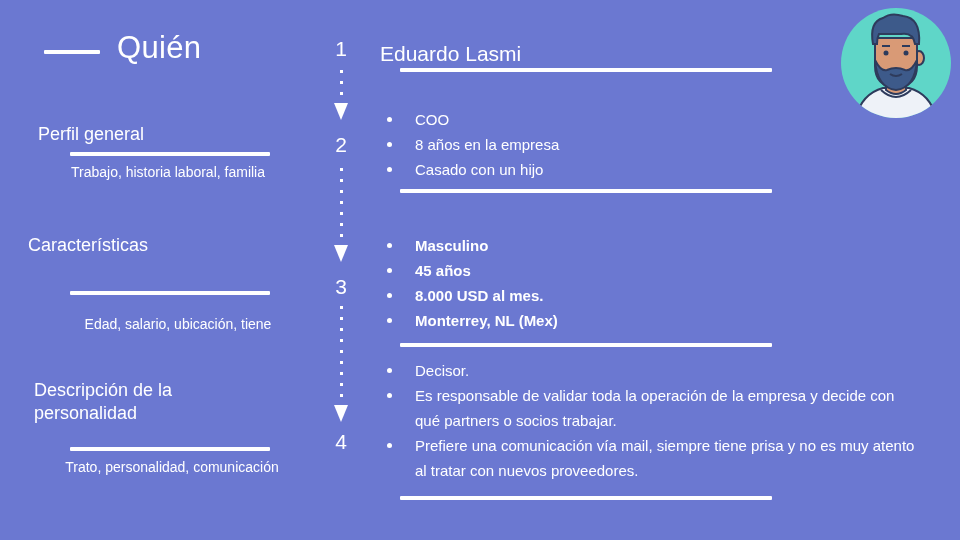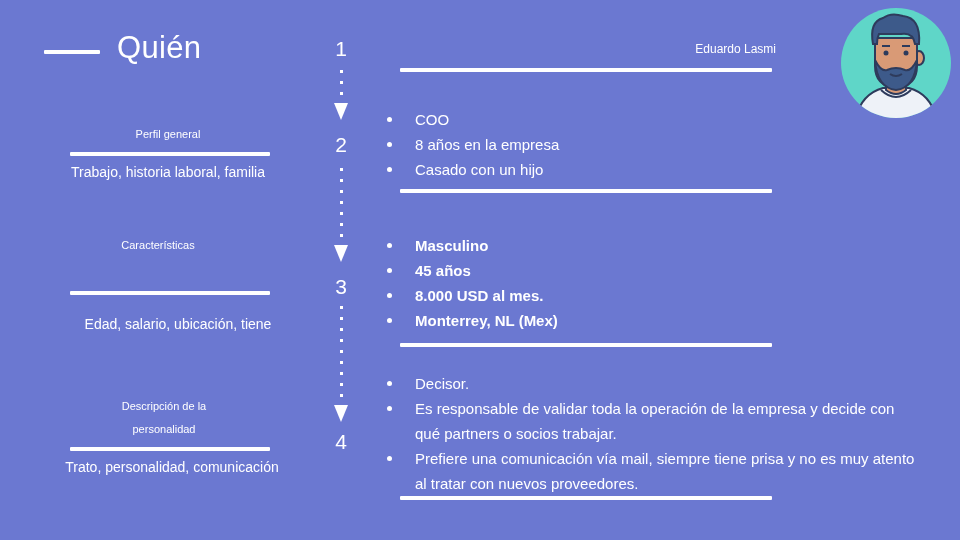--- a/index.html
+++ b/index.html
@@ -7,30 +7,30 @@
     width: 960px; height: 540px; overflow: hidden;
     background: #6b78d1;
     font-family: "Liberation Sans", "DejaVu Sans", sans-serif;
     color: #ffffff;
     position: relative;
   }
   .abs { position: absolute; }
   .title-dash { left: 44px; top: 50px; width: 56px; height: 4px; background: #fff; border-radius: 1px; }
   .title { left: 117px; top: 30px; font-size: 31px; font-weight: 400; letter-spacing: 0.3px; }
 
-  .sec-title { text-align: center; font-size: 11px; line-height: 23px; width: 260px; }
+  .sec-title { text-align: left; font-size: 18px; line-height: 23px; width: 260px; }
   .sec-rule { height: 4px; background: #fff; border-radius: 1px; }
   .sec-sub { text-align: center; font-size: 14px; width: 320px; }
 
   .num { font-size: 21px; width: 30px; text-align: center; left: 326px; }
   .dots { left: 339px; width: 4px; display: flex; flex-direction: column; align-items: center; }
   .dot { width: 3px; height: 3px; background: #fff; margin-bottom: 8px; border-radius: 0; }
   .arrow { width: 0; height: 0; border-left: 7px solid transparent; border-right: 7px solid transparent; border-top: 17px solid #fff; }
 
-  .name { left: 404px; width: 372px; text-align: right; top: 42px; font-size: 12px; }
+  .name { left: 380px; width: 372px; text-align: left; top: 42px; font-size: 21px; }
   .rule { left: 400px; width: 372px; height: 4px; background: #fff; border-radius: 1px; }
 
   ul.blist { position: absolute; margin: 0; padding: 0; list-style: none; left: 385px; font-size: 15px; }
   ul.blist li { position: relative; padding-left: 30px; line-height: 25px; }
   ul.blist li::before { content: ""; position: absolute; left: 2px; top: 10px; width: 5px; height: 5px; border-radius: 50%; background: #fff; }
 
   .avatar { left: 841px; top: 8px; width: 110px; height: 110px; border-radius: 50%; background: #5fd6c8; overflow: hidden; }
 </style>
 </head>
 <body>
@@ -43,21 +43,21 @@
 </div>
 <div class="abs sec-rule" style="left:70px; top:152px; width:200px;"></div>
 <div class="abs sec-sub" style="left:8px; top:164px;">Trabajo, historia laboral, familia</div>
 
 <div class="abs sec-title" style="left:28px; top:234px;">
   <div>Características</div>
 </div>
 <div class="abs sec-rule" style="left:70px; top:291px; width:200px;"></div>
 <div class="abs sec-sub" style="left:18px; top:316px;">Edad, salario, ubicación, tiene</div>
 
-<div class="abs sec-title" style="left:34px; top:395px;">
+<div class="abs sec-title" style="left:34px; top:379px;">
   <div>Descripción de la</div>
   <div>personalidad</div>
 </div>
 <div class="abs sec-rule" style="left:70px; top:447px; width:200px;"></div>
 <div class="abs sec-sub" style="left:12px; top:459px;text-align:center;">Trato, personalidad, comunicación</div>
 
 <div class="abs num" style="top:37px;">1</div>
 <div class="abs dots" style="left:334px; top:70px; width:14px;">
   <div class="dot"></div>
     <div class="dot"></div>
@@ -101,21 +101,21 @@
 <div class="abs rule" style="top:189px;"></div>
 
 <ul class="blist" style="top:233px;font-weight:bold;">
   <li>Masculino</li>
   <li>45 años</li>
   <li>8.000 USD al mes.</li>
   <li>Monterrey, NL (Mex)</li>
 </ul>
 <div class="abs rule" style="top:343px;"></div>
 
-<ul class="blist" style="top:371px; width:530px;">
+<ul class="blist" style="top:358px; width:530px;">
   <li>Decisor.</li>
   <li>Es responsable de validar toda la operación de la empresa y decide con qué partners o socios trabajar.</li>
   <li>Prefiere una comunicación vía mail, siempre tiene prisa y no es muy atento al tratar con nuevos proveedores.</li>
 </ul>
 <div class="abs rule" style="top:496px;"></div>
 
 <div class="abs avatar">
   <svg width="110" height="110" viewBox="0 0 110 110">
 
     <path d="M14 112 Q20 86 42 80 L68 80 Q90 86 96 112 Z" fill="#eef2f8" stroke="#2e3b5c" stroke-width="2"></path>

